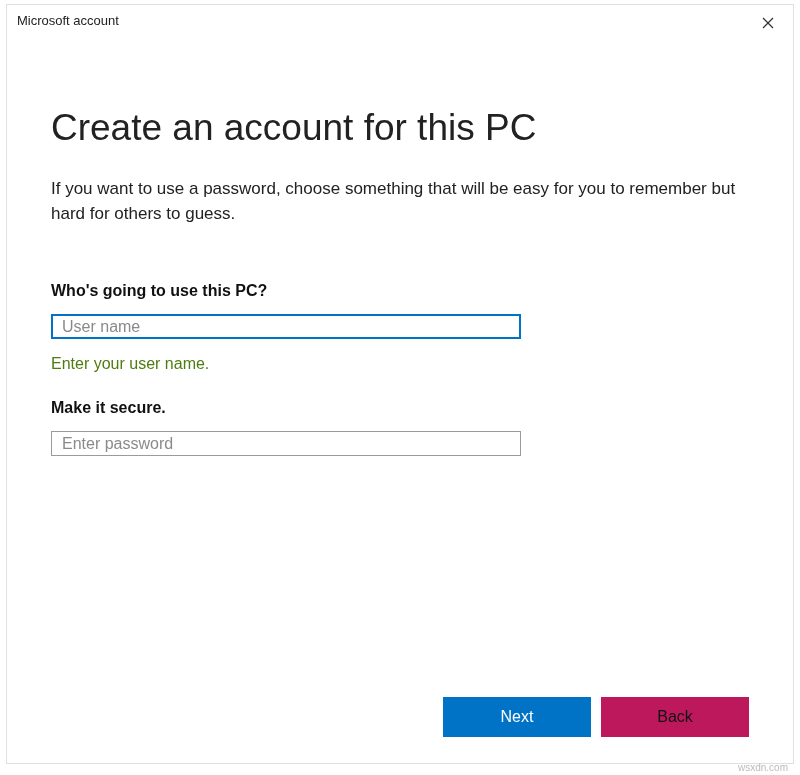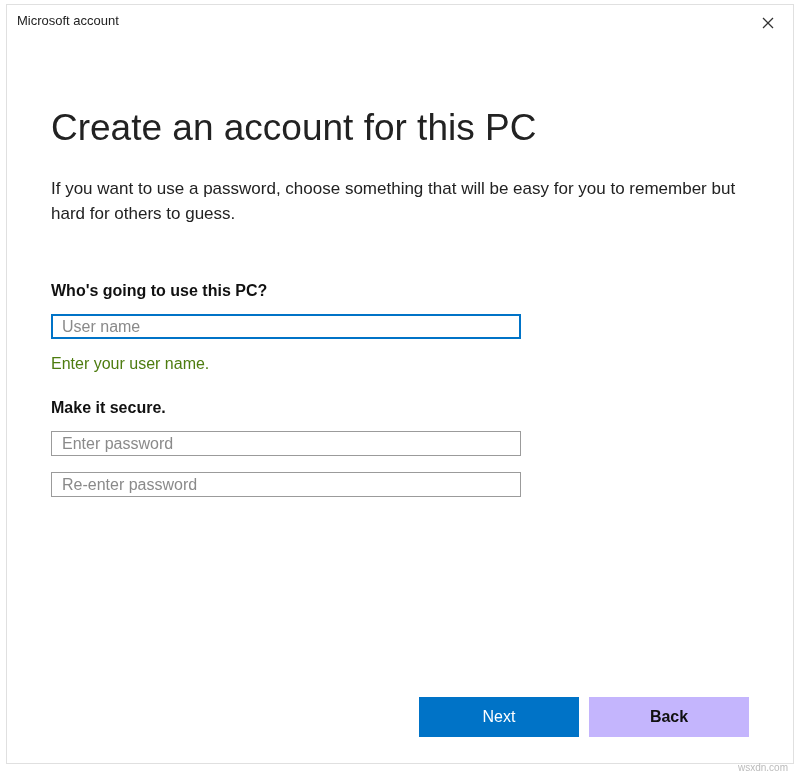--- a/index.html
+++ b/index.html
@@ -100,35 +100,34 @@
       font-size: 16px;
       margin-bottom: 26px;
     }
     .footer {
       display: flex;
       justify-content: flex-end;
       padding: 0 44px 26px 44px;
       gap: 10px;
     }
     .btn {
-      width: 160px;
+      width: 148px;
       height: 40px;
       font-size: 16px;
       font-family: inherit;
       border: none;
       cursor: pointer;
     }
     .btn-primary {
       background: #0073c7;
       color: #fff;
     }
     .btn-secondary {
-      background: #c4b5fd;
+      background: #be185d;
       color: #111;
-      font-weight: bold;
     }
     .watermark {
       position: absolute;
       bottom: 2px;
       right: 12px;
       font-size: 10px;
       color: #bbb;
       margin-left: 44px;
     }
   </style>
@@ -153,23 +152,20 @@
     <div class="section-label">Who's going to use this PC?</div>
     <div class="input-wrap">
       <input type="text" class="text-input focused" placeholder="User name" style="">
     </div>
     <div class="error-msg">Enter your user name.</div>
 
     <div class="section-label">Make it secure.</div>
     <div class="input-wrap">
       <input type="password" class="text-input" placeholder="Enter password" style="">
     </div>
-    <div class="input-wrap">
-      <input type="password" class="text-input" placeholder="Re-enter password" style="">
-    </div>
   </div>
 
   <div class="footer">
     <button class="btn btn-primary">Next</button>
     <button class="btn btn-secondary">Back</button>
   </div>
 </div>
 
 <div class="watermark">wsxdn.com</div>
 

